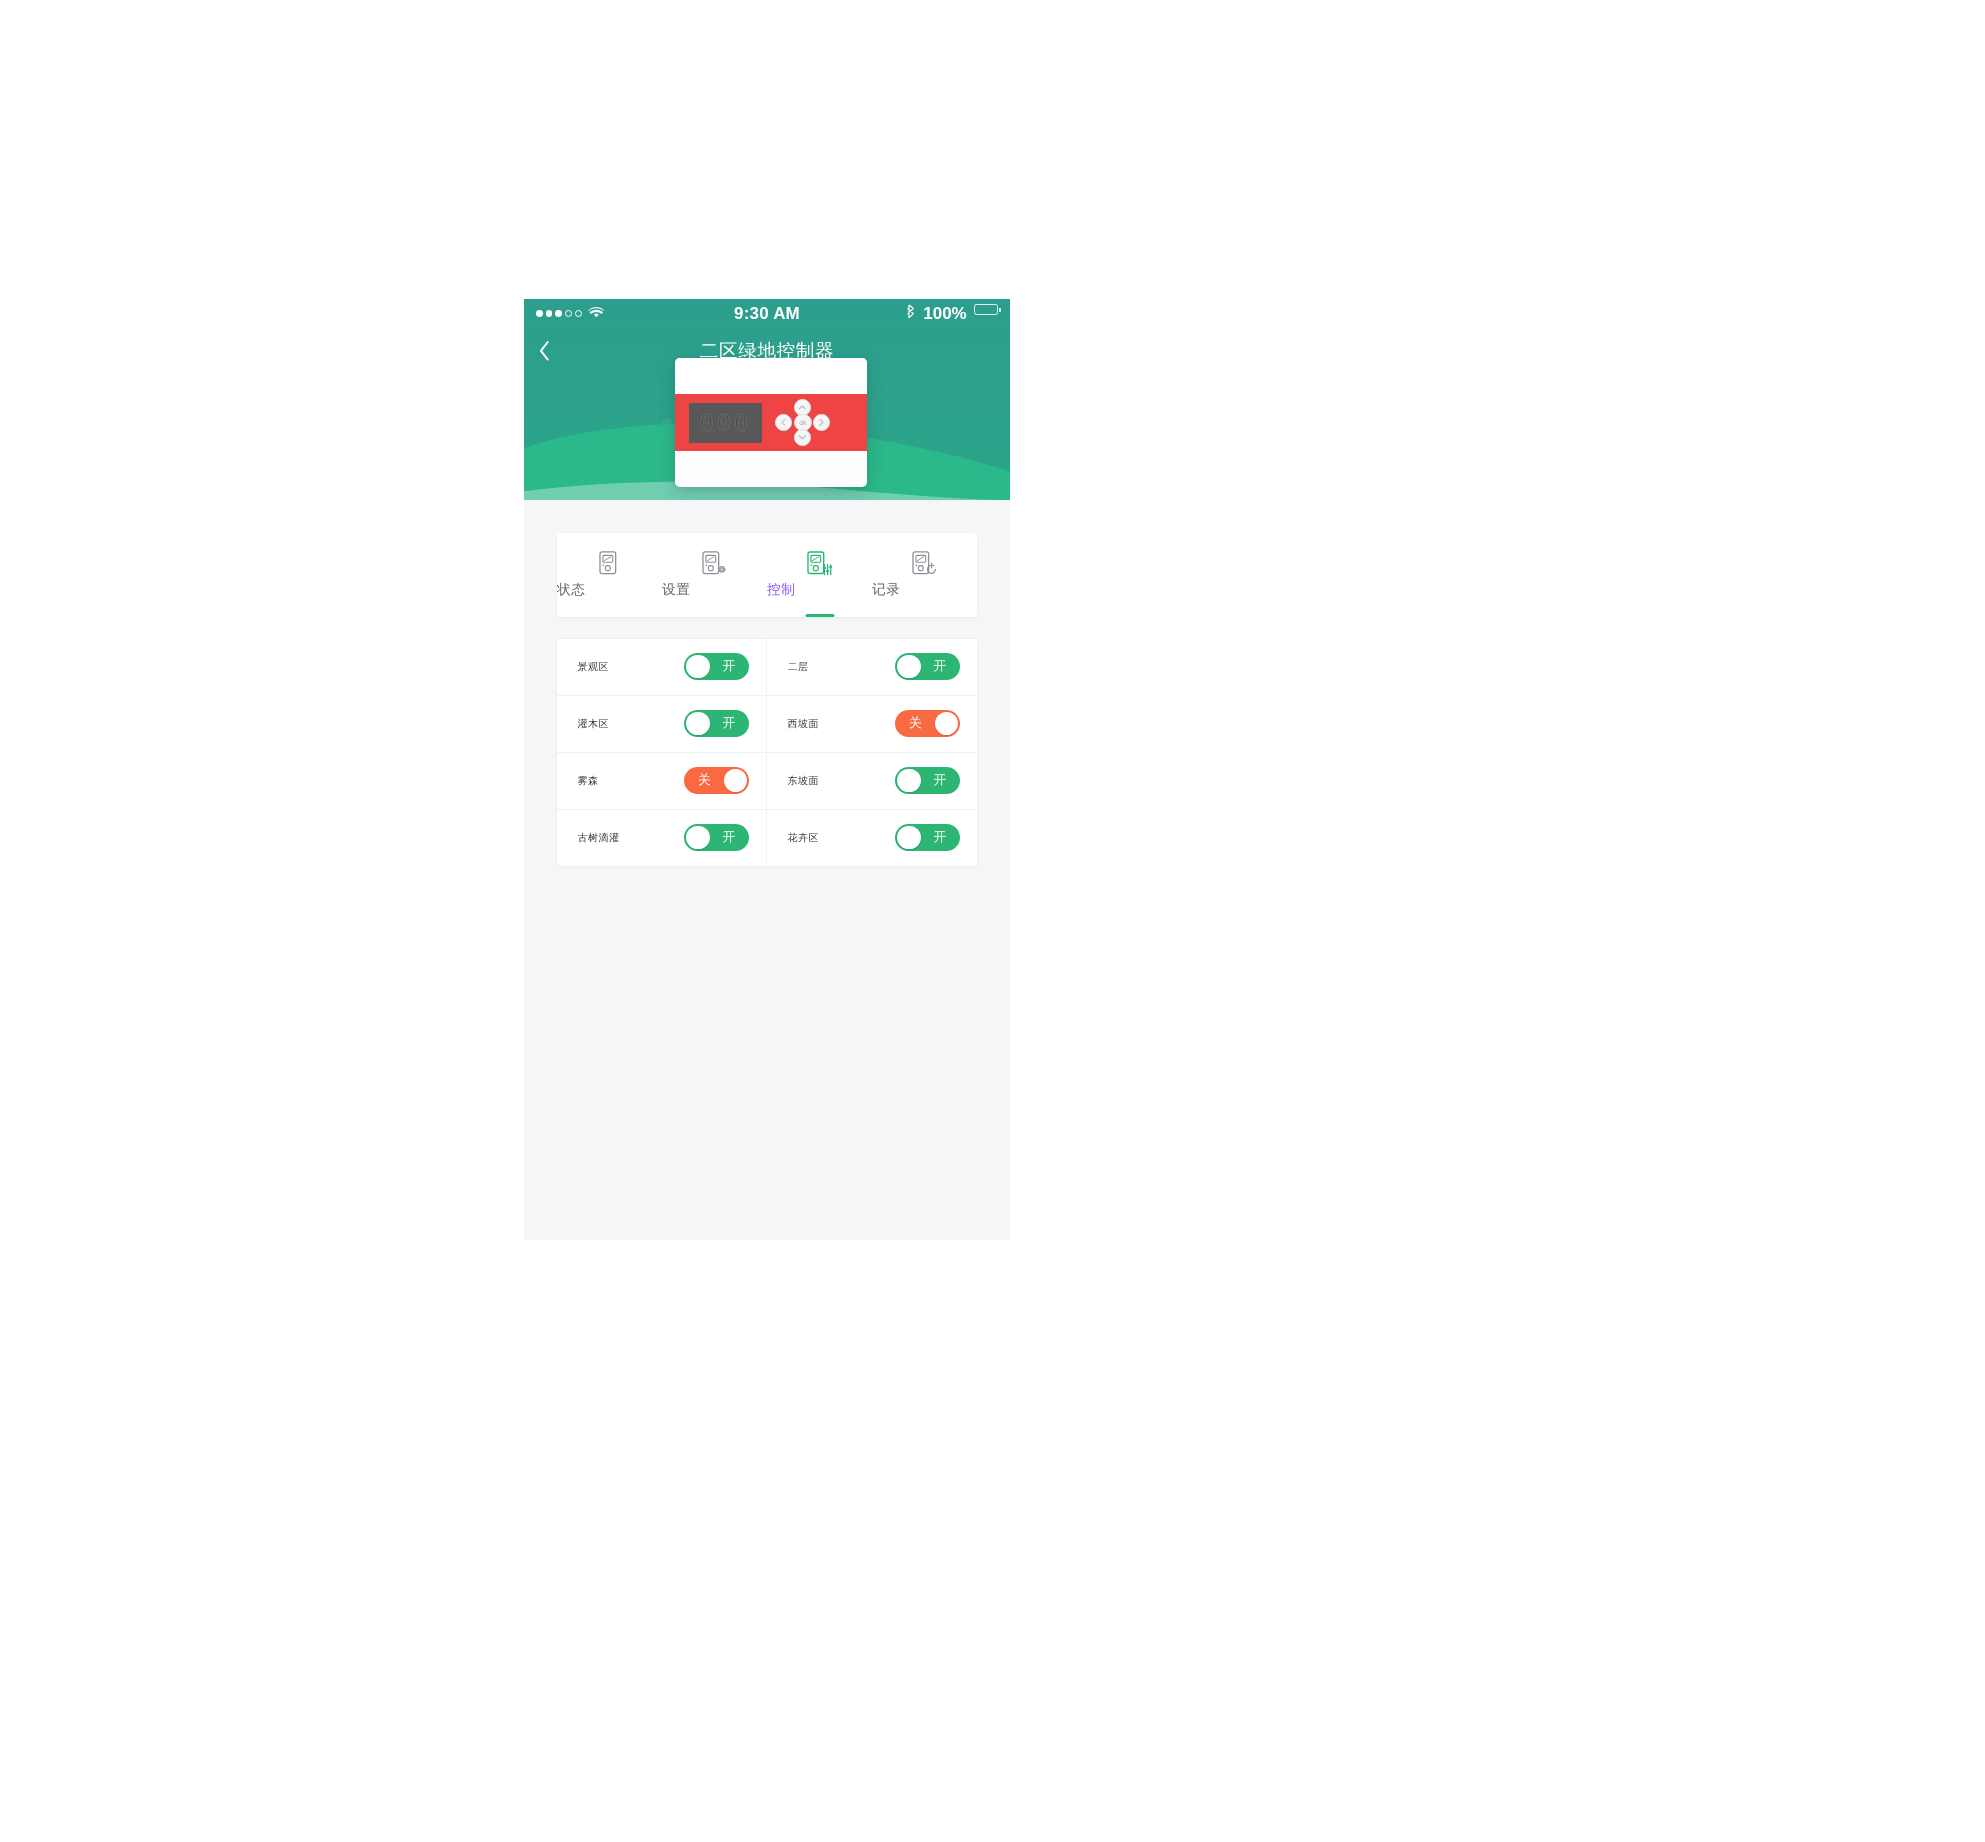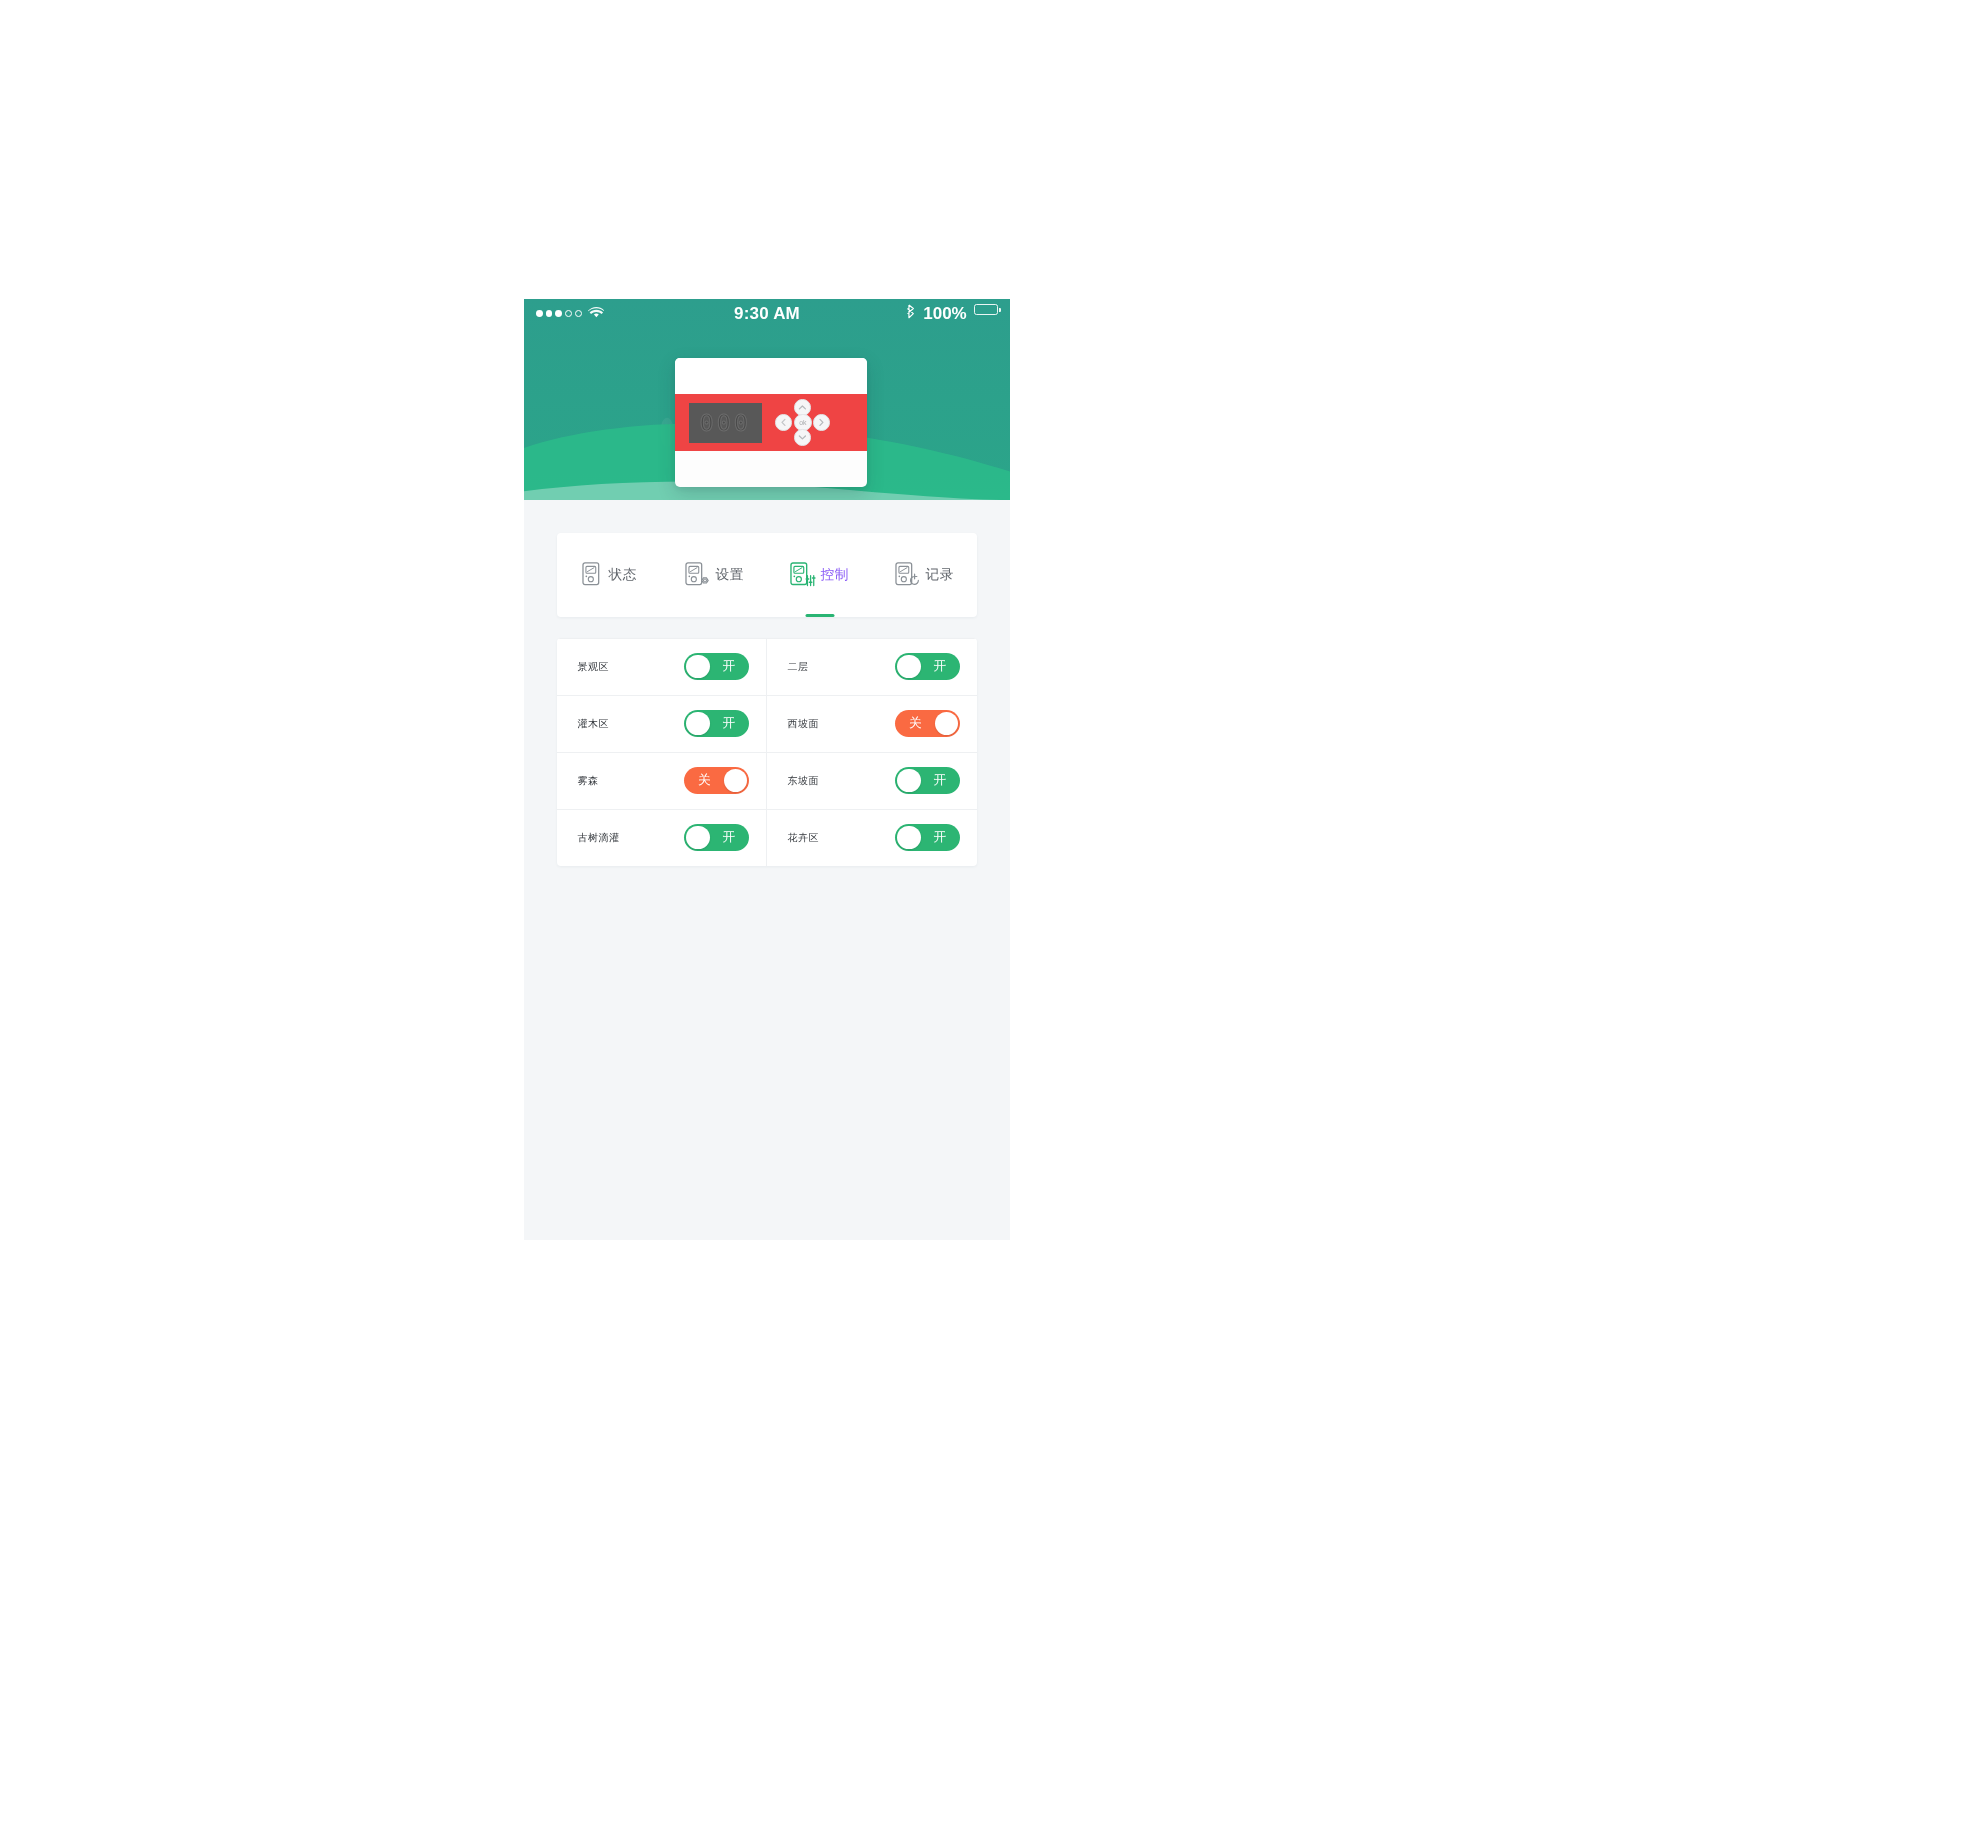--- a/index.html
+++ b/index.html
@@ -140,22 +140,22 @@
     background: #ffffff;
     border-radius: 3.9px;
     box-shadow: 0 1px 2.9px rgba(40,60,80,.06);
     display: flex;
     height: 84px;
     overflow: hidden;
   }
   .tab {
     flex: 1 1 0;
     position: relative;
-    display: flex; flex-direction: row;
-    align-items: center; justify-content: center;
+    display: flex; flex-direction: column;
+    justify-content: center;
     gap: 4.9px;
     cursor: pointer;
   }
   .tab-icon { height: 25.5px; display: flex; align-items: center; justify-content: center; }
   .tab-label { font-size: 13.7px; color: #62676d; letter-spacing: 0.5px; }
   .tab.active .tab-label { color: #8b5cf6; }
   .tab-underline {
     position: absolute; bottom: 0; left: 50%; transform: translateX(-50%);
     width: 29px; height: 2.9px; background: #29b473; border-radius: 2px;
   }
@@ -258,20 +258,28 @@
             <path d="M3 1 L3 14 L7.5 9.8 L1.5 4.6 M1.5 9.8 L7.5 4.6 L3 1" stroke="#ffffff" stroke-width="1.2" fill="none" stroke-linejoin="round"></path>
           </svg>
         </span>
         <span>100%</span>
         <span class="batt">
           <span class="batt-fill"></span>
         </span>
       </div>
     </div>
 
+    <div class="navbar">
+      <div class="nav-back">
+        <svg width="12.7" height="21.6" viewBox="0 0 13 22">
+          <path d="M10 2 L3 11 L10 20" stroke="#ffffff" stroke-width="2" fill="none" stroke-linecap="round" stroke-linejoin="round"></path>
+        </svg>
+      </div>
+      <div class="nav-title">二区绿地控制器</div>
+    </div>
 
     <div class="device">
       <div class="device-top"></div>
       <div class="device-mid">
         <div class="lcd">
           <span class="lcd-text">000</span>
         </div>
         <div class="dpad">
           <div class="dbtn up">
             <svg width="8.8" height="6.9" viewBox="0 0 9 7">

